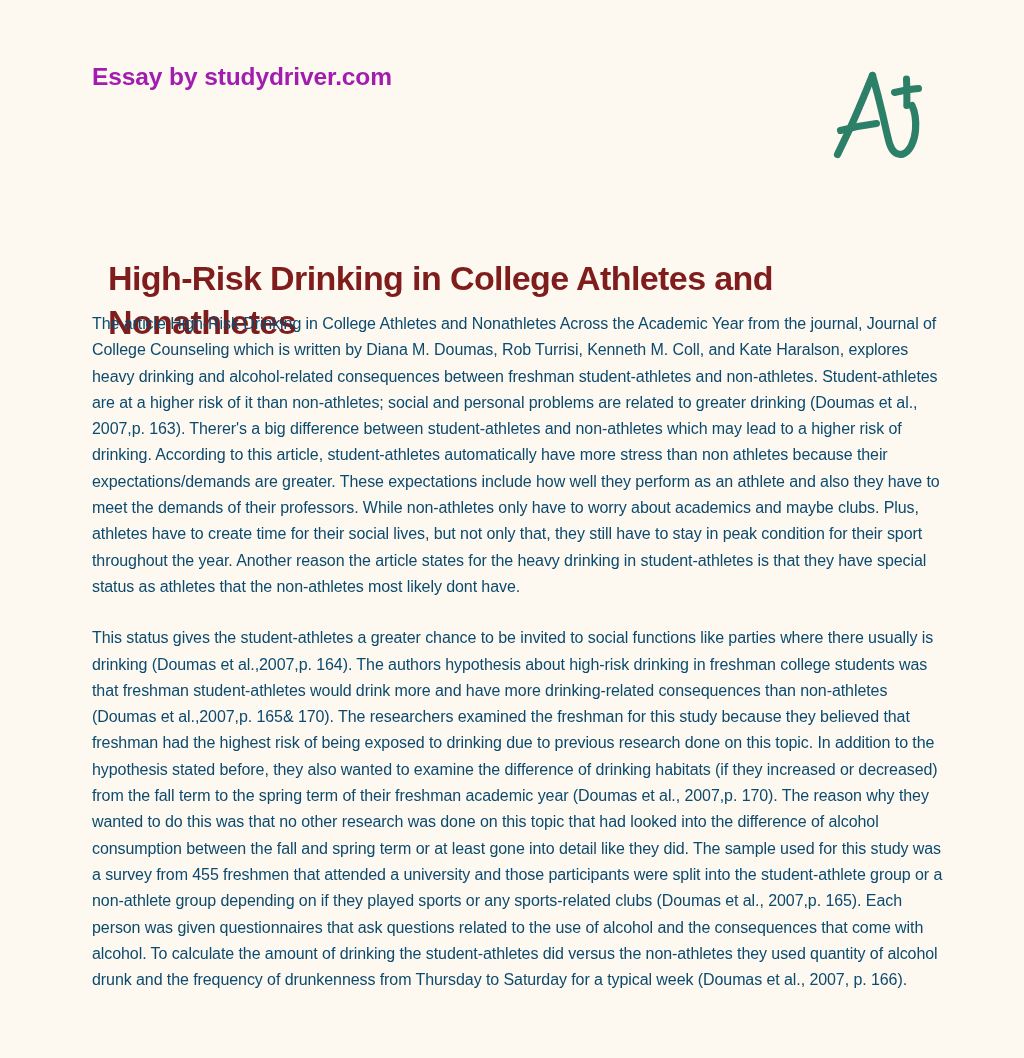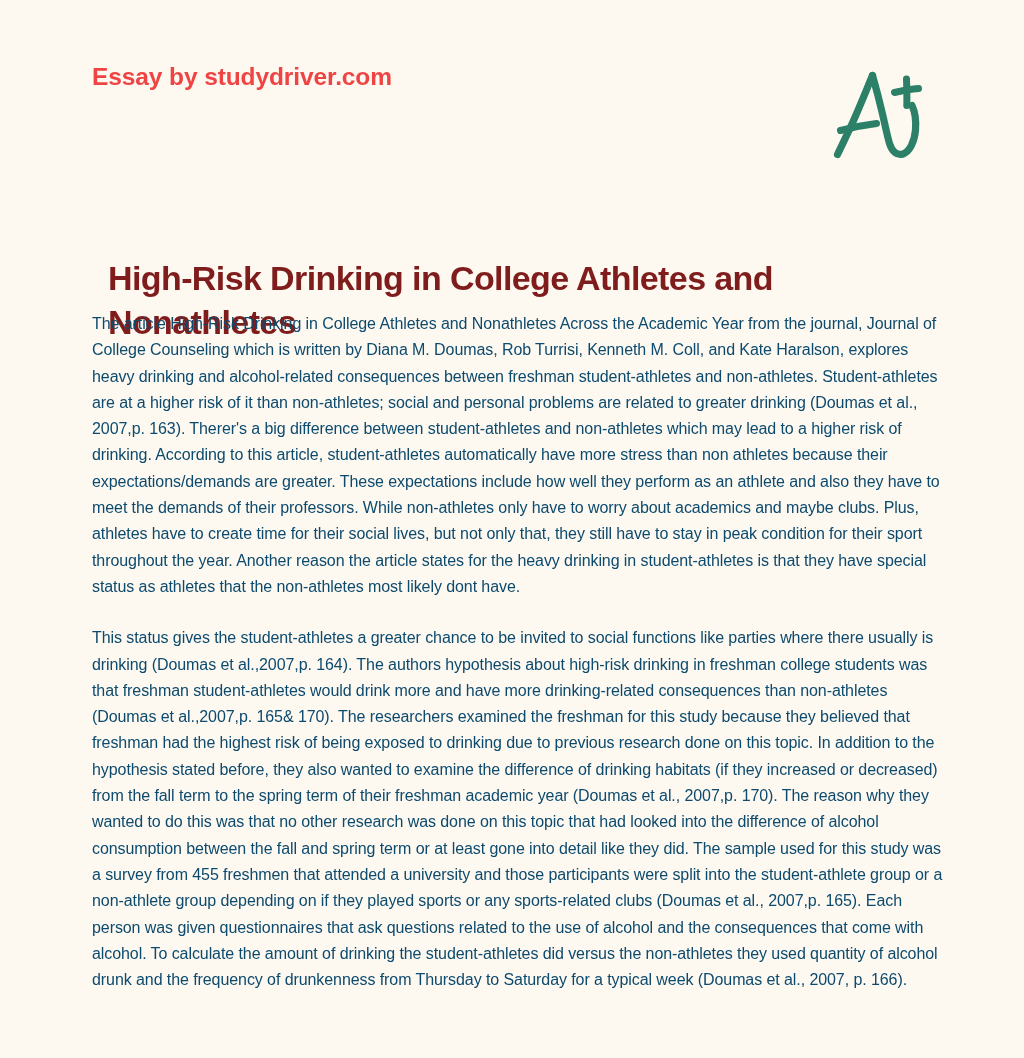--- a/index.html
+++ b/index.html
@@ -33,21 +33,21 @@
     box-sizing: border-box;
     padding: 0 92px;
   }
   .byline {
     position: absolute;
     left: 92px;
     top: 63px;
     font-size: 24.5px;
     font-weight: 700;
     letter-spacing: -0.1px;
-    color: #ef4444;
+    color: #a21caf;
     white-space: nowrap;
   }
   .source-line {
     position: absolute;
     left: 92px;
     top: 122px;
     font-size: 16.5px;
     letter-spacing: -0.15px;
     white-space: nowrap;
     color: #8d8882;

